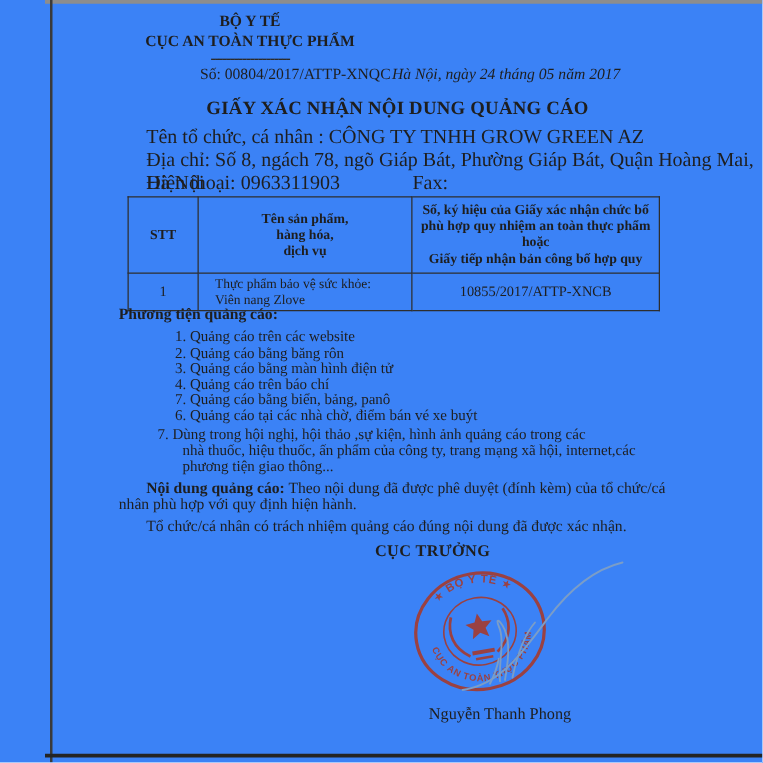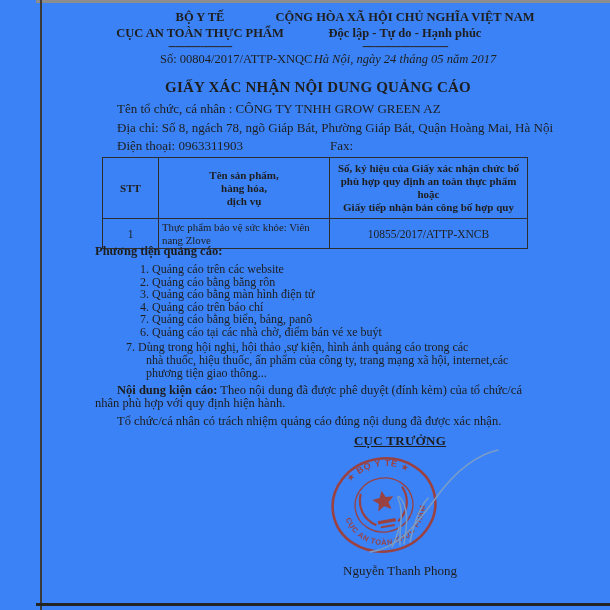--- a/index.html
+++ b/index.html
@@ -15,49 +15,49 @@
   .rule-bottom{left:36px;top:603px;width:574px;height:3px;background:#242424;}
   
   .hdr{font-weight:bold;font-size:12.5px;line-height:15.5px;text-align:center;}
   .hdr-left{left:88px;top:10px;width:224px;}
   .hdr-right{left:260px;top:10px;width:290px;}
   .sep{font-weight:bold;letter-spacing:-1px;line-height:10px;color:#2a2a2a;}
   .doc-no{left:112px;top:52px;font-size:12.5px;margin-left:48px;}
   .place-date{left:260px;top:52px;width:290px;text-align:center;font-size:12.5px;font-style:italic;}
   .title{left:48px;top:79px;width:540px;text-align:center;font-weight:bold;font-size:15px;letter-spacing:.2px;}
   
-  .org{font-size:13px;}
+  .org{font-size:16px;}
   .org-name{left:117px;top:101px;}
   .org-addr{left:117px;top:120px;}
   .org-phone{left:117px;top:138px;}
   .org-fax{left:330px;top:138px;}
   
   .tbl{left:102px;top:157px;border-collapse:collapse;table-layout:fixed;width:416px;}
   .tbl th,.tbl td{border:1.5px solid #2e2e2e;vertical-align:middle;}
   .tbl th{font-weight:bold;font-size:11px;line-height:13px;text-align:center;padding:4px 1px;}
   .c-stt{width:53px;}
   .c-prod{width:168px;}
   .c-cert{width:195px;}
   .td-stt{text-align:center;font-size:11.5px;}
-  .td-prod{font-size:10.8px;line-height:12.5px;padding:2px 3px;text-align:left;}
+  .td-prod{font-size:10.8px;line-height:12.5px;padding:2px 13px;text-align:left;}
   .td-cert{text-align:center;font-size:11.5px;}
   .tbl tr.data-row{height:30px;}
   
   .media-heading{left:95px;top:244px;font-weight:bold;font-size:12.5px;}
   .media-list{left:140px;top:263px;font-size:12px;line-height:12.6px;}
   .media-item7{left:126px;top:341px;font-size:12px;line-height:12.9px;}
   .media-item7 .cont{margin-left:20px;}
   
   .para{font-size:12.5px;}
   .content-l1{left:117px;top:383px;}
   .content-l2{left:95px;top:396px;}
   .responsibility{left:117px;top:414px;}
   .bold{font-weight:bold;}
   
-  .signer-title{left:300px;top:433px;width:200px;text-align:center;font-weight:bold;font-size:13px;letter-spacing:.3px;text-decoration:underline;}
+  .signer-title{left:300px;top:433px;width:200px;text-align:left;font-weight:bold;font-size:13px;letter-spacing:.3px;}
   .signer-name{left:325px;top:563px;width:150px;text-align:center;font-size:13px;}
   .stamp{left:329px;top:453px;width:110px;height:104px;opacity:.93;}
   .stamp .ring{fill:none;stroke:#a23d35;}
   .stamp-text{fill:#a23d35;font-family:"Liberation Sans","DejaVu Sans",sans-serif;font-weight:bold;letter-spacing:.6px;}
   .emblem{fill:none;stroke:#a23d35;}
   .ink{left:300px;top:440px;width:215px;height:130px;}
   .ink path{fill:none;stroke:#7b9dc7;stroke-width:1.5;stroke-linecap:round;}
 </style>
 </head>
 <body>
@@ -66,25 +66,20 @@
 
   <div class="abs rule-top"></div>
   <div class="abs rule-left"></div>
   <div class="abs rule-bottom"></div>
 
   <div class="abs hdr hdr-left">
     <div>BỘ Y TẾ</div>
     <div>CỤC AN TOÀN THỰC PHẨM</div>
     <div class="sep">--------------------</div>
   </div>
-  <div class="abs hdr hdr-right">
-    <div>CỘNG HÒA XÃ HỘI CHỦ NGHĨA VIỆT NAM</div>
-    <div>Độc lập - Tự do - Hạnh phúc</div>
-    <div class="sep">---------------------------</div>
-  </div>
   <div class="abs doc-no">Số:  00804/2017/ATTP-XNQC</div>
   <div class="abs place-date">Hà Nội, ngày 24 tháng 05 năm 2017</div>
 
   <div class="abs title">GIẤY XÁC NHẬN NỘI DUNG QUẢNG CÁO</div>
 
   <div class="abs org org-name">Tên tổ chức, cá nhân : CÔNG TY TNHH GROW GREEN AZ</div>
   <div class="abs org org-addr">Địa chỉ: Số 8, ngách 78, ngõ Giáp Bát, Phường Giáp Bát, Quận Hoàng Mai, Hà Nội</div>
   <div class="abs org org-phone">Điện thoại: 0963311903</div>
   <div class="abs org org-fax">Fax:</div>
 
@@ -92,21 +87,21 @@
     <tbody>
         <tr>
       <th class="c-stt">STT</th>
       <th class="c-prod">
         <div>Tên sản phẩm,</div>
         <div>hàng hóa,</div>
         <div>dịch vụ</div>
       </th>
       <th class="c-cert">
         <div>Số, ký hiệu của Giấy xác nhận chức bố</div>
-        <div>phù hợp quy định an toàn thực phẩm hoặc</div>
+        <div>phù hợp quy nhiệm an toàn thực phẩm hoặc</div>
         <div>Giấy tiếp nhận bản công bố hợp quy</div>
       </th>
     </tr>
     <tr class="data-row">
       <td class="td-stt">1</td>
       <td class="td-prod">Thực phẩm bảo vệ sức khỏe: Viên nang Zlove</td>
       <td class="td-cert">10855/2017/ATTP-XNCB</td>
     </tr>
   </tbody>
     </table>
@@ -119,21 +114,21 @@
     <div>4. Quảng cáo trên báo chí</div>
     <div>7. Quảng cáo bằng biển, bảng, panô</div>
     <div>6. Quảng cáo tại các nhà chờ, điểm bán vé xe buýt</div>
   </div>
   <div class="abs media-item7">
     <div>7. Dùng trong hội nghị, hội thảo ,sự kiện, hình ảnh quảng cáo trong các</div>
     <div class="cont">nhà thuốc, hiệu thuốc, ấn phẩm của công ty, trang mạng xã hội, internet,các</div>
     <div class="cont">phương tiện giao thông...</div>
   </div>
 
-  <div class="abs para content-l1"><span class="bold">Nội dung kiện cáo:</span><span> Theo nội dung đã được phê duyệt (đính kèm) của tổ chức/cá</span></div>
+  <div class="abs para content-l1"><span class="bold">Nội dung quảng cáo:</span><span> Theo nội dung đã được phê duyệt (đính kèm) của tổ chức/cá</span></div>
   <div class="abs para content-l2">nhân phù hợp với quy định hiện hành.</div>
   <div class="abs para responsibility">Tổ chức/cá nhân có trách nhiệm quảng cáo đúng nội dung đã được xác nhận.</div>
 
   <div class="abs signer-title">CỤC TRƯỞNG</div>
 
   <svg class="abs stamp" viewBox="0 0 110 104" aria-hidden="true">
     <g transform="rotate(-10 55 52)">
       <ellipse class="ring" cx="55" cy="52" rx="51.5" ry="46.5" stroke-width="2.6"></ellipse>
       <ellipse class="ring" cx="55" cy="52" rx="29" ry="27" stroke-width="1.3"></ellipse>
       <path id="arcTop" d="M 13 52 A 42 39 0 0 1 97 52" fill="none" stroke="none"></path>

